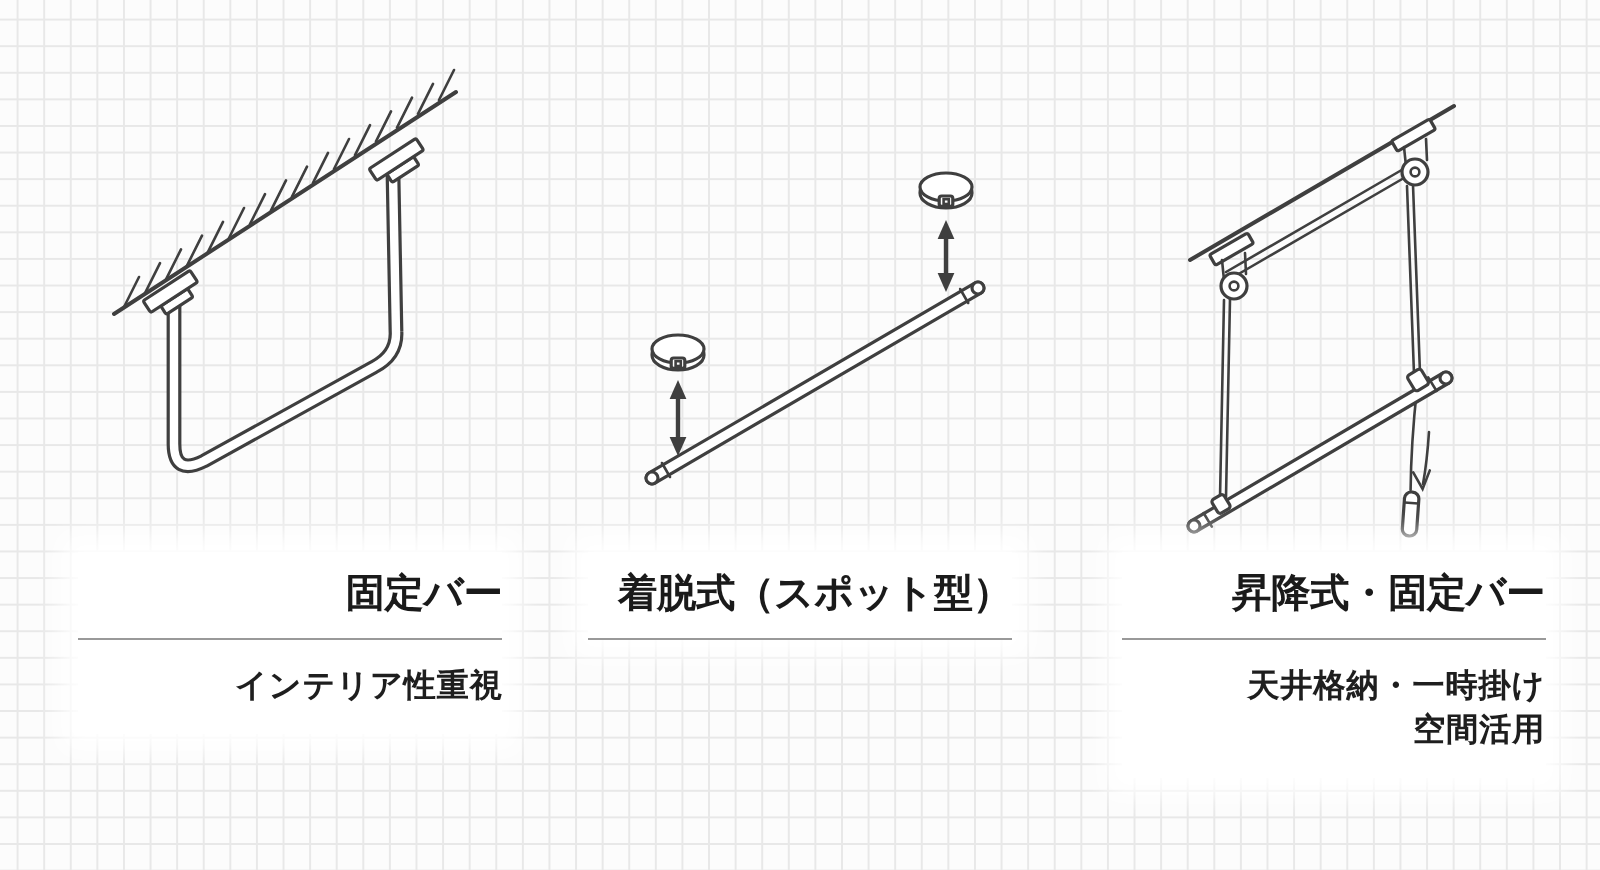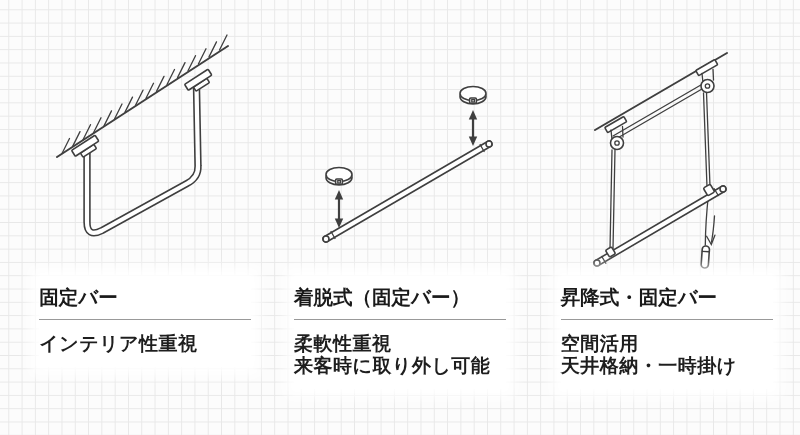--- a/index.html
+++ b/index.html
@@ -24,33 +24,33 @@
   .ln{stroke:var(--stroke,#3f3f3f);fill:none;stroke-linecap:round;}
   .thin{stroke:var(--stroke,#3f3f3f);stroke-width:1.3;fill:none;stroke-linecap:round;}
   .tube-o{stroke:var(--stroke,#3f3f3f);stroke-width:7.4;fill:none;stroke-linecap:round;stroke-linejoin:round;}
   .tube-i{stroke:#ffffff;stroke-width:4.2;fill:none;stroke-linecap:round;stroke-linejoin:round;}
   .shape{fill:#ffffff;stroke:var(--stroke,#3f3f3f);stroke-width:1.6;}
   .solid{fill:var(--stroke,#3f3f3f);stroke:none;}
 
   
   .caption{
     position:absolute;top:276px;left:50%;transform:translateX(-50%);
-    width:212px;background:#ffffff;text-align:left;
+    width:212px;background:#ffffff;text-align:right;
     box-shadow:0 0 12px 9px rgba(255,255,255,0.93);
   }
   .caption.shift-r{transform:translateX(calc(-50% + 12px));}
   .cap-title{
     margin:0;padding-top:5px;font-size:19.5px;line-height:32px;
     font-weight:700;color:var(--ink,#1a1a1a);letter-spacing:0;white-space:nowrap;
   }
   .cap-divider{height:0;border:none;border-top:1.6px solid var(--rule,#999999);margin:6px 0 0 0;}
   .cap-features{margin:13px 0 0 0;padding:0 0 12px 0;list-style:none;}
   .cap-feature{
-    margin:0;font-size:19px;line-height:22px;font-weight:600;
-    color:var(--ink2,#1e1e1e);letter-spacing:0.5px;white-space:nowrap;
+    margin:0;font-size:16px;line-height:22px;font-weight:600;
+    color:var(--ink2,#1e1e1e);letter-spacing:0.5px;white-space:nowrap;font-family:Liberation Mono, monospace;
   }
 </style>
 </head>
 <body>
 
 <div class="stage">
 
   <section class="panel">
     <svg class="art" width="267" height="270" viewBox="0 0 267 270">
 
@@ -111,26 +111,22 @@
         <polygon class="solid" points="72,190 67.8,199.5 76.2,199.5"></polygon>
         <polygon class="solid" points="72,228 67.8,218.5 76.2,218.5"></polygon>
       </g>
       <g>
         <line class="ln" stroke-width="2.2" x1="206" y1="117" x2="206" y2="139"></line>
         <polygon class="solid" points="206,110 201.8,119.5 210.2,119.5"></polygon>
         <polygon class="solid" points="206,146 201.8,136.5 210.2,136.5"></polygon>
       </g>
     </svg>
     <div class="caption">
-      <h2 class="cap-title">着脱式（固定バー）</h2>
+      <h2 class="cap-title">着脱式（スポット型）</h2>
       <hr class="cap-divider">
-      <ul class="cap-features">
-        <li class="cap-feature">柔軟性重視</li>
-        <li class="cap-feature">来客時に取り外し可能</li>
-      </ul>
     </div>
   </section>
 
   <section class="panel">
     <svg class="art" width="267" height="270" viewBox="0 0 267 270">
 
       <line class="ln" stroke-width="2" x1="62" y1="130" x2="194" y2="53"></line>
 
       <path class="thin" d="M80 136 L173 82 M82 139.5 L175 85.5"></path>
 
@@ -179,19 +175,19 @@
 
       <g>
         <path class="thin" stroke-width="1.6" d="M181.5 216 Q180.5 231 178.5 242"></path>
         <path class="thin" stroke-width="1.6" d="M173.6 236.2 L178.3 244.5 L181.9 235.2"></path>
       </g>
     </svg>
     <div class="caption">
       <h2 class="cap-title">昇降式・固定バー</h2>
       <hr class="cap-divider">
       <ul class="cap-features">
+        <li class="cap-feature">天井格納・一時掛け</li>
         <li class="cap-feature">空間活用</li>
-        <li class="cap-feature">天井格納・一時掛け</li>
       </ul>
     </div>
   </section>
 
 </div>
 
 </body></html>

